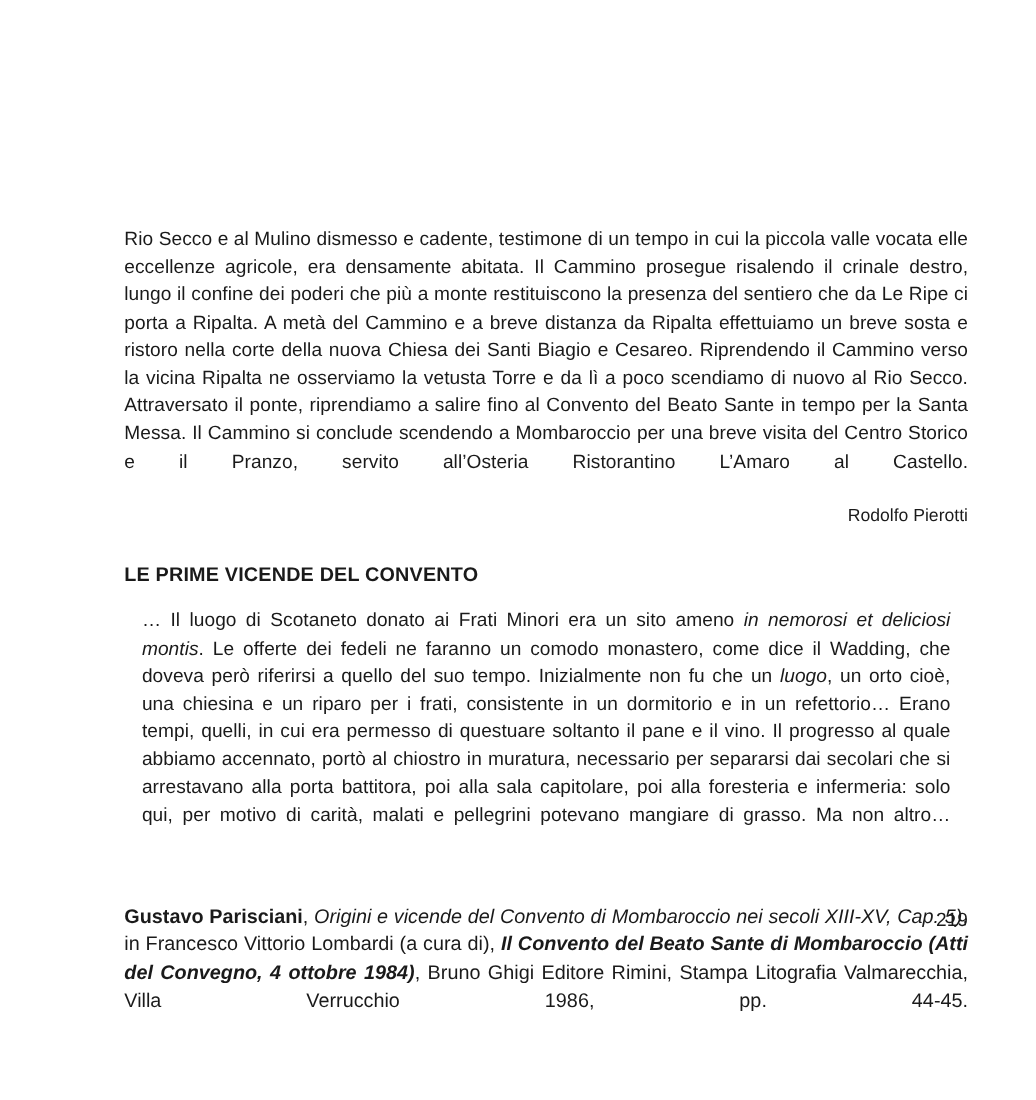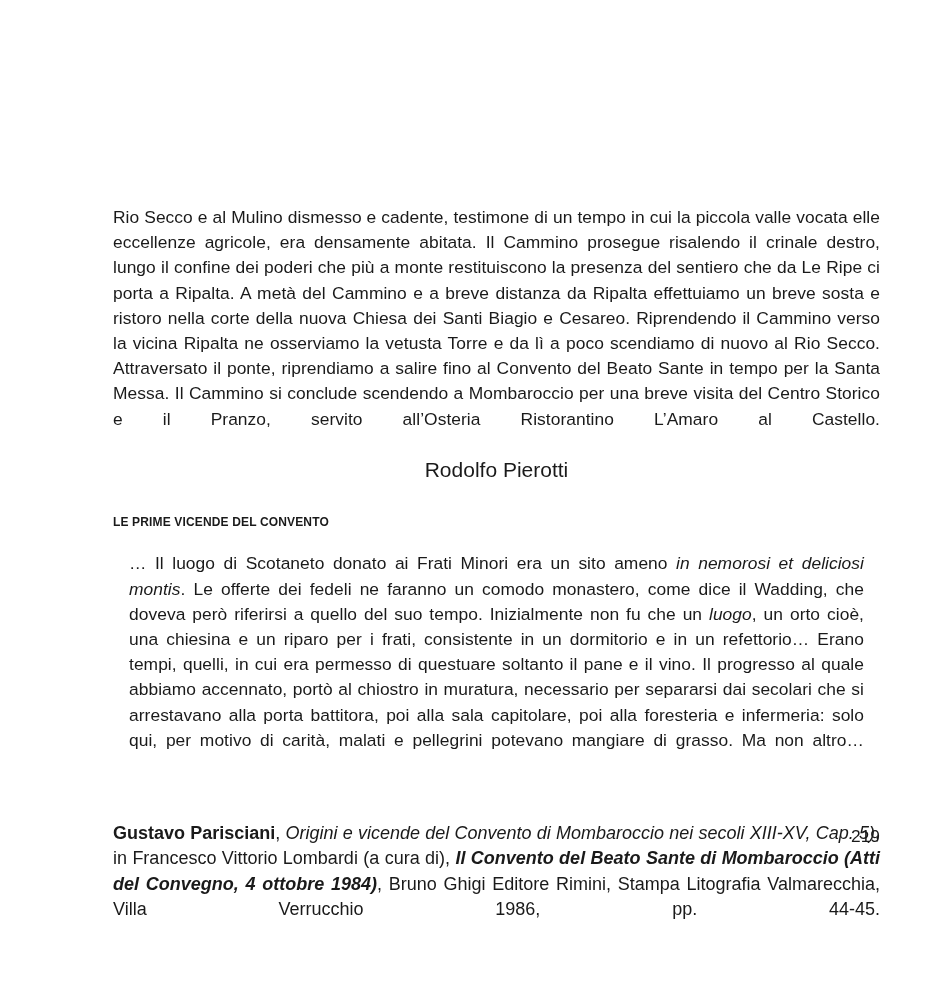--- a/index.html
+++ b/index.html
@@ -46,28 +46,28 @@
   
   .body-text::after {
     content: "";
     display: inline-block;
     width: 100%;
   }
 
   .para-intro { margin: 0; }
 
   .byline {
-    font-size: 21px;
+    font-size: 16px;
     line-height: 25.2px;
-    text-align: center;
+    text-align: right;
     margin: 0;
   }
 
   .section-heading {
-    font-size: 12px;
+    font-size: 18px;
     line-height: 25.2px;
     font-weight: bold;
     letter-spacing: 0.15px;
     margin: 0;
     padding-top: 28px;
   }
 
   .para-quote { margin: 16px; }
 
   .citation {

